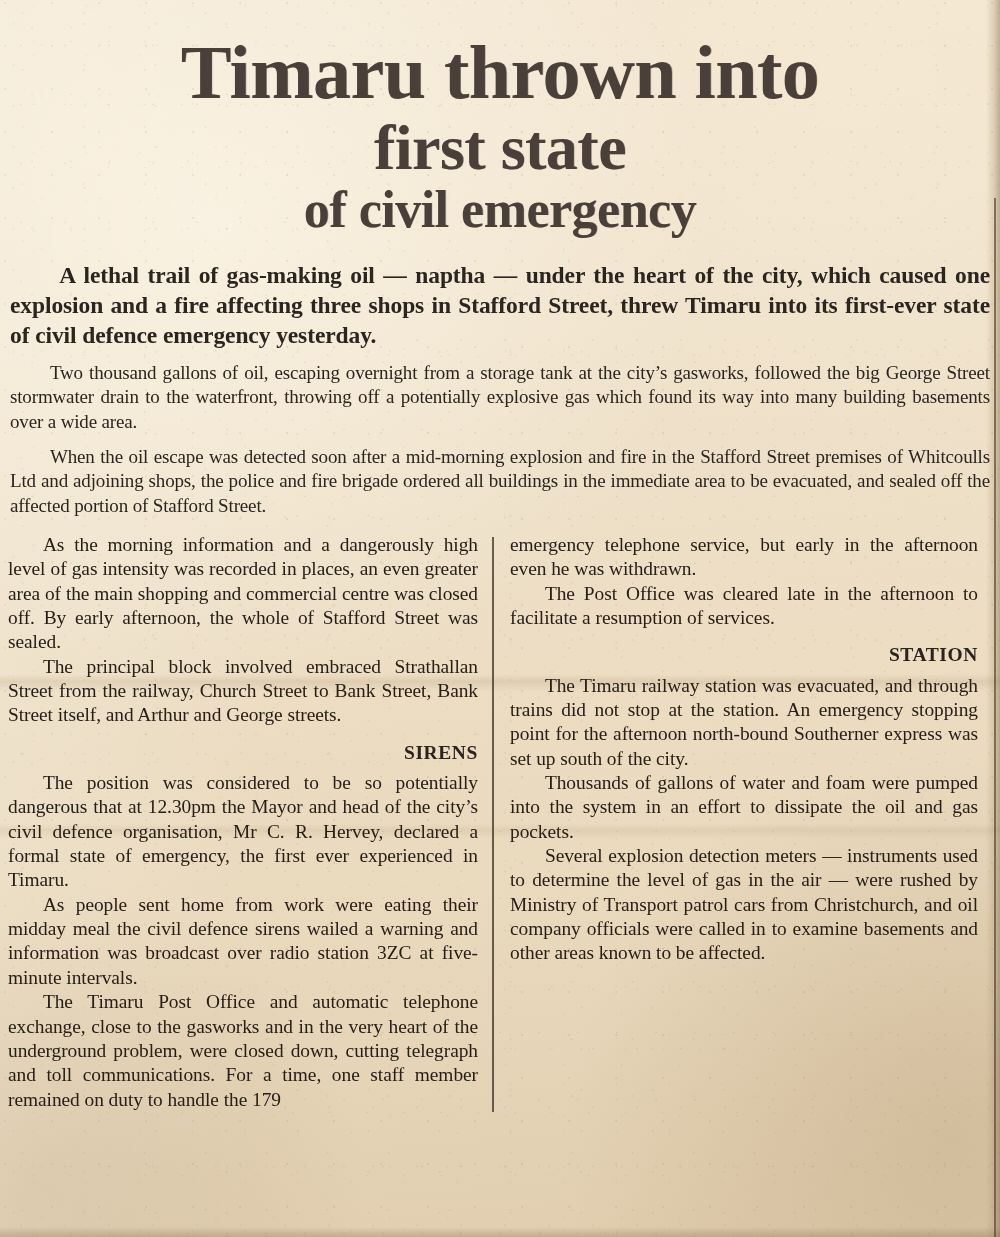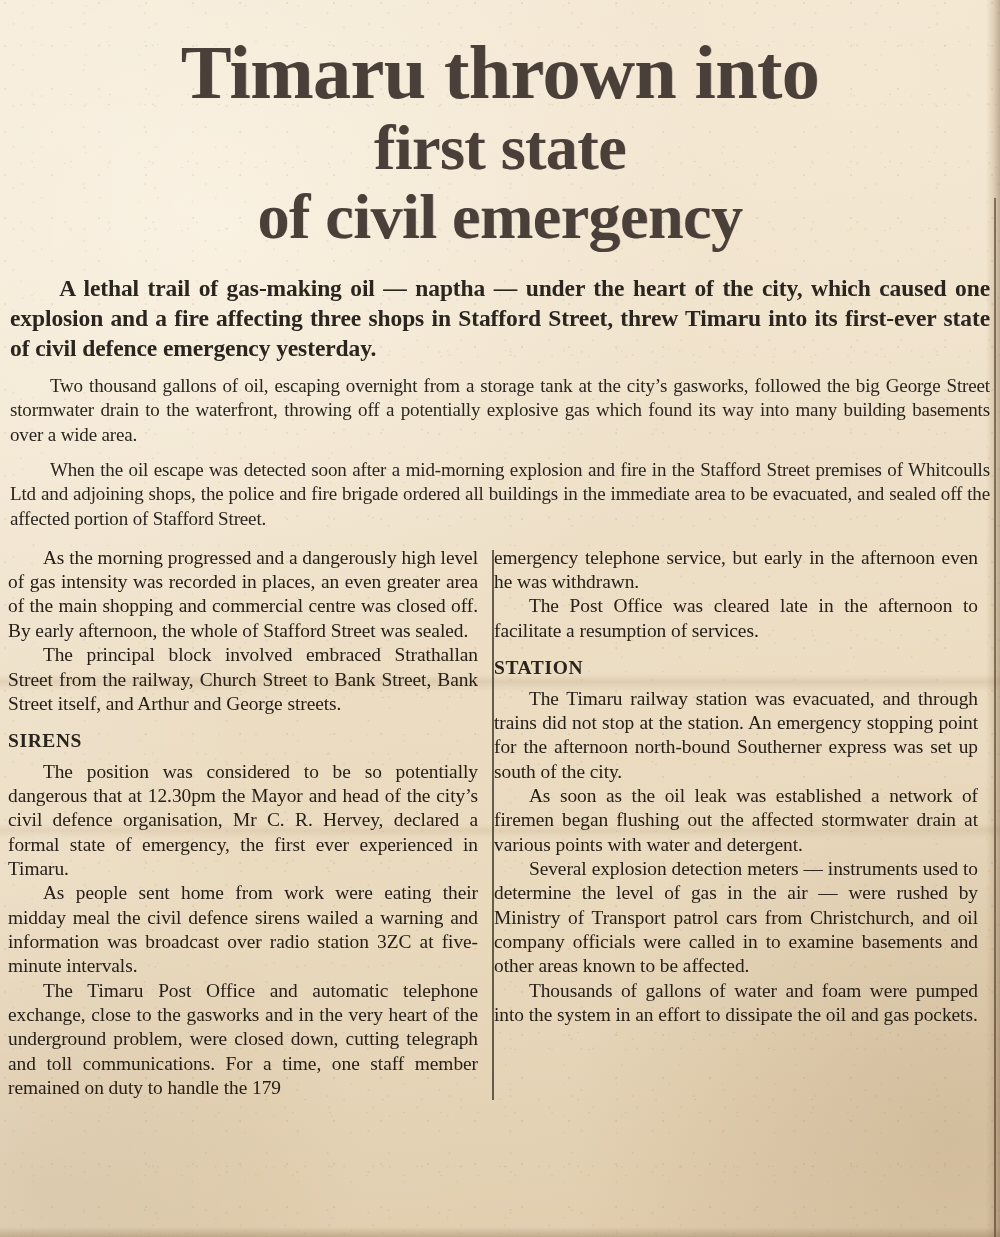--- a/index.html
+++ b/index.html
@@ -102,21 +102,21 @@
     margin-top: 25px;
   }
   .headline .hl {
     display: block;
     font-size: 74px;
     line-height: 1.08;
     white-space: nowrap;
   }
   .headline .hl-1 { font-size: 76px; }
   .headline .hl-2 { font-size: 64px; }
-  .headline .hl-3 { font-size: 64px; }
+  .headline .hl-3 { font-size: 52px; }
 
   
   .intro {
     margin-top: 4px;
     padding: 0 4px;
   }
   .intro p {
     margin: 0 0 3px 0;
     text-align: justify;
     text-indent: 2.1em;
@@ -140,39 +140,39 @@
   .columns {
     display: flex;
     margin-top: 14px;
     padding: 0 2px;
   }
   .col {
     width: 484px;
     box-sizing: border-box;
   }
   .col-left  { padding-right: 14px; }
-  .col-right { }
+  .col-right { padding-left: 16px; }
   .col-rule {
     width: 2px;
     background: #4f443a;
     margin: 4px 0 0 0;
     flex: 0 0 2px;
     opacity: 0.85;
   }
   .col p {
     margin: 0;
     font-size: 19.4px;
     line-height: 1.255;
     text-align: justify;
     text-indent: 1.8em;
     color: #272019;
     letter-spacing: -0.05px;
   }
   .col .subhead {
-    text-align: left;
+    text-align: right;
     font-weight: bold;
     font-size: 19.5px;
     letter-spacing: 0.6px;
     margin: 13px 0 6px 0;
     text-indent: 0;
     color: #2b241d;
   }
 </style>
 </head>
 <body>
@@ -194,33 +194,32 @@
     </h1>
 
     <div class="intro">
       <p class="lead">A lethal trail of gas-making oil — naptha — under the heart of the city, which caused one explosion and a fire affecting three shops in Stafford Street, threw Timaru into its first-ever state of civil defence emergency yesterday.</p>
       <p class="sub">Two thousand gallons of oil, escaping overnight from a storage tank at the city’s gasworks, followed the big George Street stormwater drain to the waterfront, throwing off a potentially explosive gas which found its way into many building basements over a wide area.</p>
       <p class="sub">When the oil escape was detected soon after a mid-morning explosion and fire in the Stafford Street premises of Whitcoulls Ltd and adjoining shops, the police and fire brigade ordered all buildings in the immediate area to be evacuated, and sealed off the affected portion of Stafford Street.</p>
     </div>
 
     <div class="columns">
       <div class="col col-left" id="col-left">
-          <p>As the morning progressed and a dangerously high level of gas intensity was recorded in places, an even greater area of the main shopping and commercial centre was closed off. By early afternoon, the whole of Stafford Street was sealed.</p>
+          <p>As the morning information and a dangerously high level of gas intensity was recorded in places, an even greater area of the main shopping and commercial centre was closed off. By early afternoon, the whole of Stafford Street was sealed.</p>
           <p>The principal block involved embraced Strathallan Street from the railway, Church Street to Bank Street, Bank Street itself, and Arthur and George streets.</p>
           <p class="subhead">SIRENS</p>
           <p>The position was considered to be so potentially dangerous that at 12.30pm the Mayor and head of the city’s civil defence organisation, Mr C. R. Hervey, declared a formal state of emergency, the first ever experienced in Timaru.</p>
           <p>As people sent home from work were eating their midday meal the civil defence sirens wailed a warning and information was broadcast over radio station 3ZC at five-minute intervals.</p>
           <p>The Timaru Post Office and automatic telephone exchange, close to the gasworks and in the very heart of the underground problem, were closed down, cutting telegraph and toll communications. For a time, one staff member remained on duty to handle the 179</p>
         </div>
       <div class="col-rule"></div>
       <div class="col col-right" id="col-right">
           <p style="text-indent: 0px;">emergency telephone service, but early in the afternoon even he was withdrawn.</p>
           <p>The Post Office was cleared late in the afternoon to facilitate a resumption of services.</p>
           <p class="subhead">STATION</p>
           <p>The Timaru railway station was evacuated, and through trains did not stop at the station. An emergency stopping point for the afternoon north-bound Southerner express was set up south of the city.</p>
-          <p>As soon as the oil leak was established a network of firemen began flushing out the affected stormwater drain at various points with water and detergent.</p>
+          <p>Thousands of gallons of water and foam were pumped into the system in an effort to dissipate the oil and gas pockets.</p>
           <p>Several explosion detection meters — instruments used to determine the level of gas in the air — were rushed by Ministry of Transport patrol cars from Christchurch, and oil company officials were called in to examine basements and other areas known to be affected.</p>
-          <p>Thousands of gallons of water and foam were pumped into the system in an effort to dissipate the oil and gas pockets.</p>
         </div>
     </div>
 
   </div>
 </div>
 
 </body></html>

